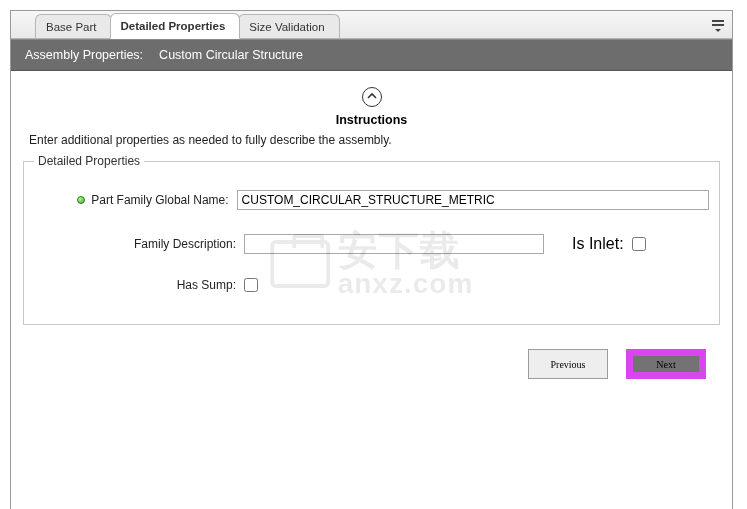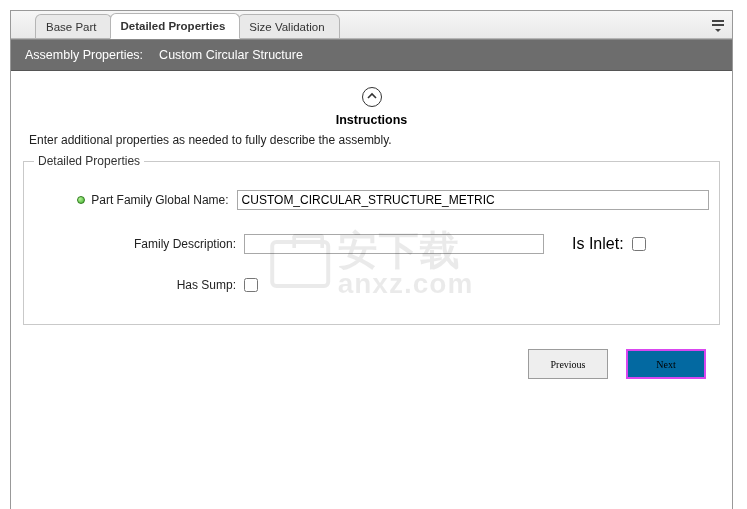--- a/index.html
+++ b/index.html
@@ -153,22 +153,22 @@
   .btn{
     min-width:80px;
     height:30px;
     background:#eee;
     border:1px solid #9c9c9c;
     font-size:10px;
     cursor:pointer;
     font-family:Liberation Serif, serif;
   }
   .btn.primary{
-    border:2px solid #d946ef;
-    background:#0369a1;
+    border:7px solid #d946ef;
+    background:#737373;
   }
 
   
   .watermark{
     position:absolute;
     left:50%;top:50%;
     transform:translate(-50%,-50%);
     color:#000;opacity:0.08;
     font-size:40px;font-weight:bold;
     pointer-events:none;

